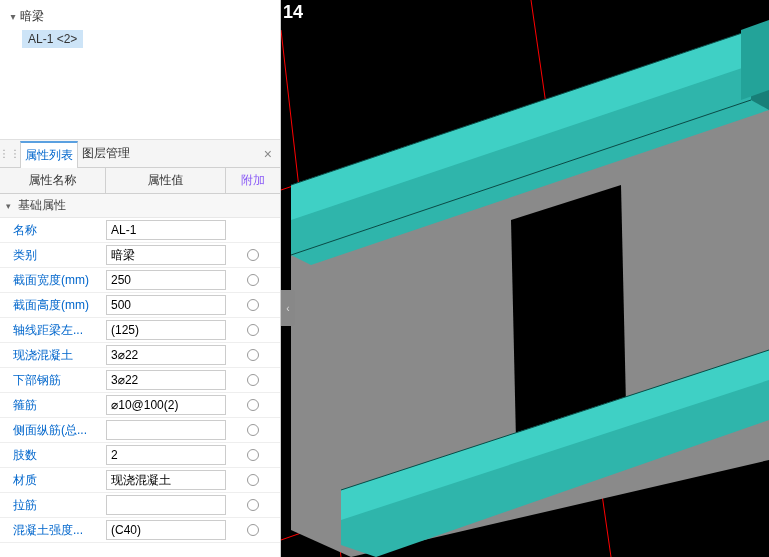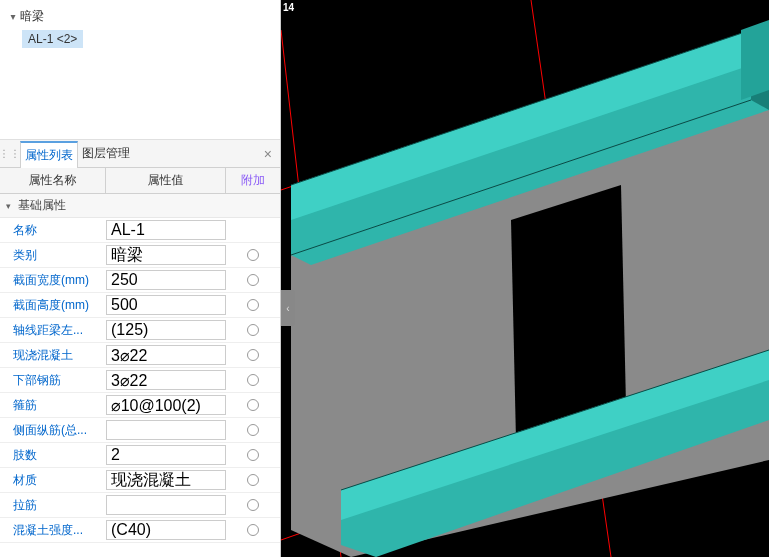--- a/index.html
+++ b/index.html
@@ -19,26 +19,26 @@
   .tab-close { margin-left:auto; margin-right:8px; color:#888; cursor:pointer; font-size:14px;}
   .grid-header { display:flex; height:26px; background:#f5f5f5; border-bottom:1px solid #d0d0d0; }
   .col-name { width:106px; border-right:1px solid #d0d0d0; display:flex; align-items:center; justify-content:center; color:#333;}
   .col-value { width:120px; border-right:1px solid #d0d0d0; display:flex; align-items:center; justify-content:center; color:#333;}
   .col-extra { flex:1; display:flex; align-items:center; justify-content:center; color:#8b5cf6;}
   .group-row { height:24px; background:#f7f7f7; display:flex; align-items:center; padding-left:6px; color:#444; border-bottom:1px solid #e8e8e8;}
   .group-caret { display:inline-block; width:10px; font-size:9px; color:#666; margin-right:2px;}
   .prop-row { height:25px; display:flex; align-items:center; border-bottom:1px solid #eee; }
   .prop-row .pname { width:106px; padding-left:13px; color:#0066cc; }
   .prop-row .pval { width:120px; }
-  .prop-row .pval input { width:100%; height:20px; border:1px solid #ccc; padding:0 4px; font-size:16px; background:#fff; }
+  .prop-row .pval input { width:100%; height:20px; border:1px solid #ccc; padding:0 4px; font-size:12px; background:#fff; }
   .prop-row .pextra { flex:1; display:flex; align-items:center; justify-content:center; }
   .radio-dot { width:12px; height:12px; border:1px solid #999; border-radius:50%; background:#fff;}
   .viewport { flex:1; position:relative; background:#000; overflow:hidden;}
   .viewport svg { position:absolute; inset:0; }
-  .axis-label { position:absolute; top:2px; left:2px; color:#fff; background:rgba(0,0,0,0); font-size:10px; font-weight:bold;}
+  .axis-label { position:absolute; top:2px; left:2px; color:#fff; background:rgba(0,0,0,0); font-size:18px; font-weight:bold;}
   .expand-handle { position:absolute; left:0; top:290px; width:14px; height:36px; background:#888; display:flex; align-items:center; justify-content:center; color:#ddd; font-size:10px; cursor:pointer; border-radius:0 3px 3px 0;}
 </style>
 </head>
 <body>
 
 <div class="app">
   <div class="left-panel">
 
     <div class="tree-area">
       <div class="tree-row">

